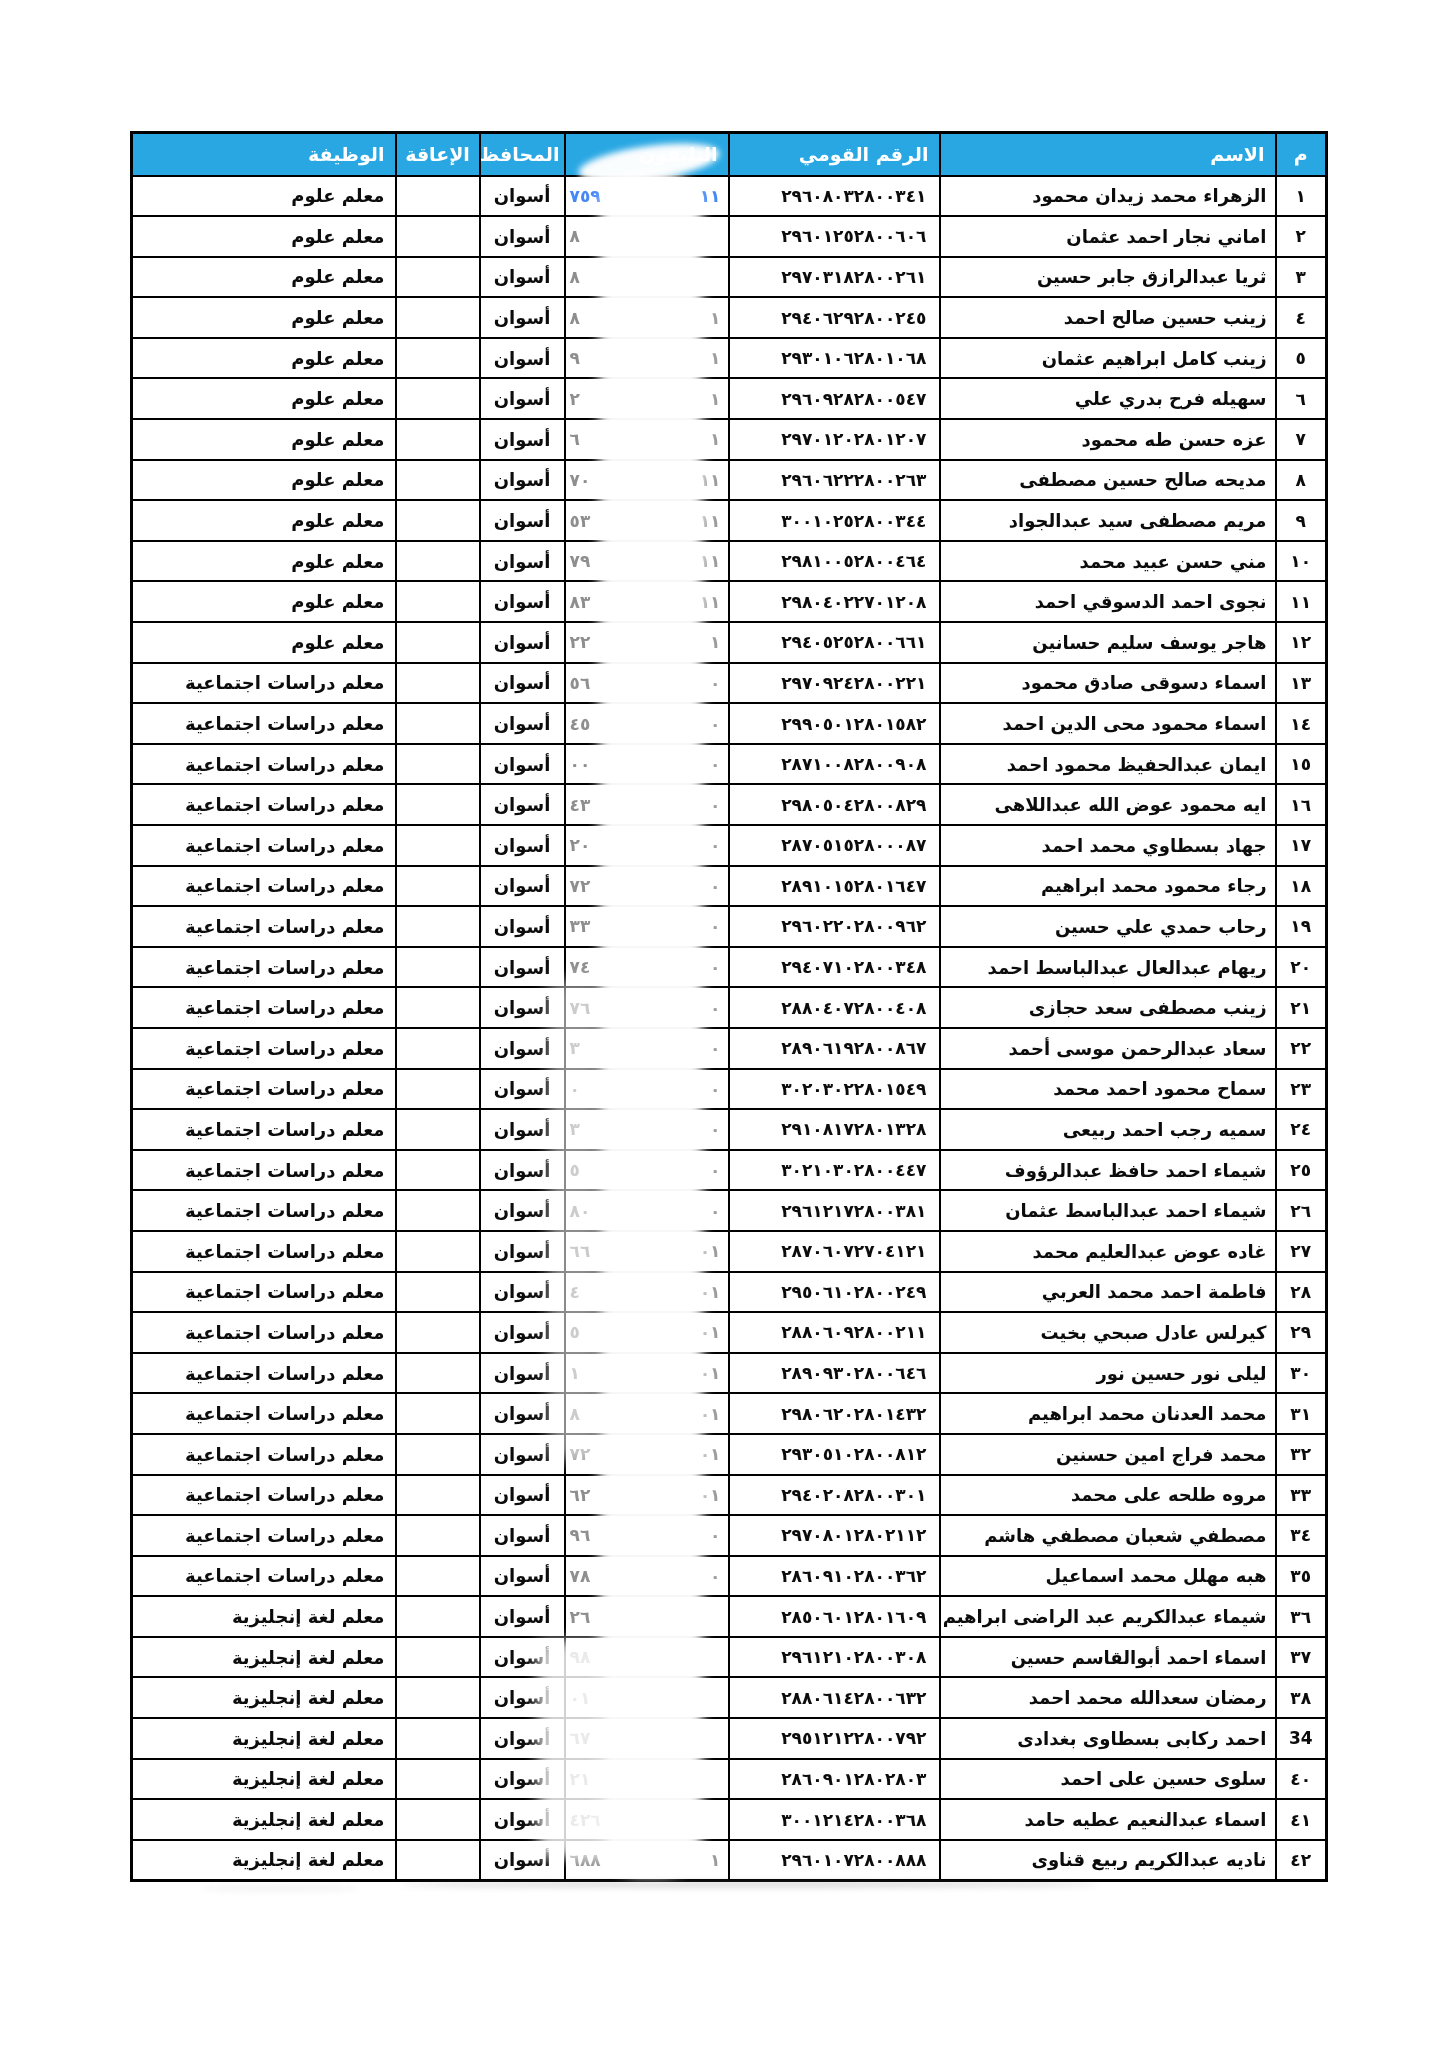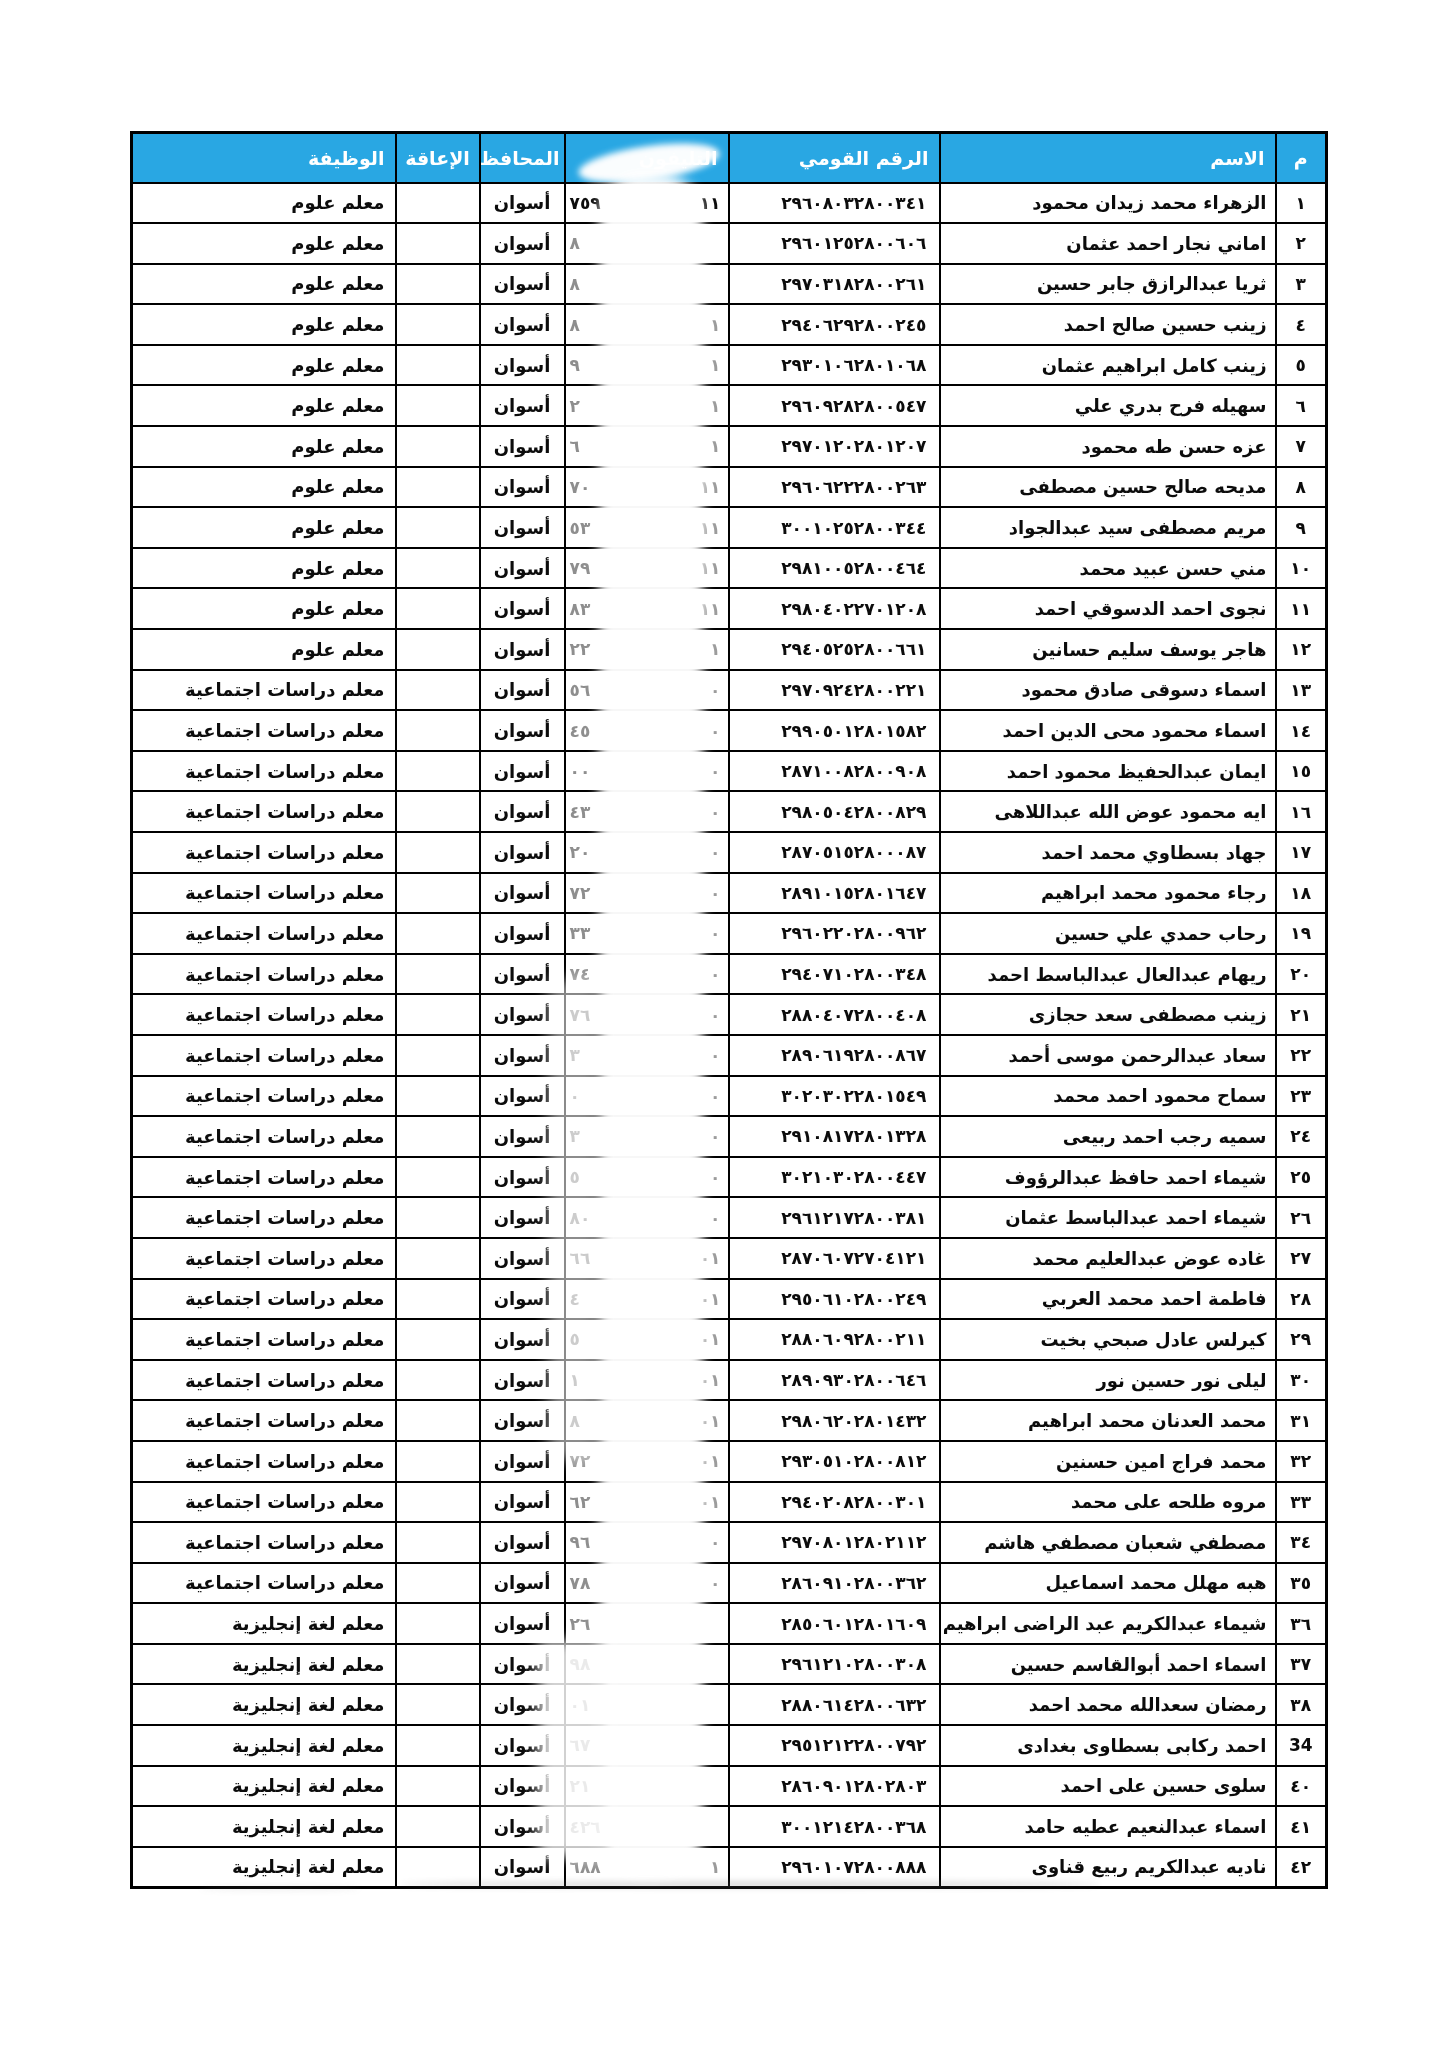--- a/index.html
+++ b/index.html
@@ -12,35 +12,35 @@
     overflow:hidden;
   }
   .tbl-wrap{position:absolute;top:131px;left:133px;width:1195px;}
   table{
     border-collapse:collapse;table-layout:fixed;width:1195px;direction:rtl;
     border:3px solid #000;
   }
   th,td{border:2px solid #000;overflow:hidden;white-space:nowrap;box-sizing:border-box;}
   thead th{
     background:#29a7e3;color:#ffffff;font-weight:bold;font-size:19px;
-    height:50px;padding:0 10px;text-align:right;
+    height:43px;padding:0 10px;text-align:right;
   }
   thead th.c-m{text-align:center;padding:0 4px;}
   thead th.c-gov,thead th.c-dis{text-align:center;padding:0 4px;}
   tbody td{height:36.6px;font-weight:bold;color:#0c0c0c;padding:0;}
   td.c-m{text-align:center;font-size:17px;}
   td.c-name{font-size:18px;text-align:right;padding:0 8px 0 10px;}
   td.c-id{font-size:17px;letter-spacing:2px;text-align:right;padding-right:12px;font-weight:bold;}
   td.c-gov{text-align:center;font-size:18px;margin-left:33px;}
   td.c-dis{}
   td.c-job{font-size:18px;text-align:right;padding-right:10px;}
   td.c-phone{position:relative;font-size:17px;color:#4a4a4a;}
   .ph-end{position:absolute;left:4px;top:50%;transform:translateY(-50%);opacity:.62;letter-spacing:1px;}
   .ph-start{position:absolute;right:7px;top:50%;transform:translateY(-50%);opacity:.55;letter-spacing:3px;}
-  tr.first-row .ph-end,tr.first-row .ph-start{color:#000000;opacity:.95;}
+  tr.first-row .ph-end,tr.first-row .ph-start{color:#3b82f6;opacity:.95;}
   
   .smudge{position:absolute;background:#fff;pointer-events:none;}
   .smudge-head{left:578px;top:146px;width:142px;height:34px;border-radius:50%;
     transform:rotate(-8deg);filter:blur(3px);opacity:.98;z-index:5;}
   .smudge-main{left:599px;top:174px;width:104px;height:1702px;border-radius:42px;
     filter:blur(6px);opacity:.97;z-index:5;}
   .smudge-mid{left:548px;top:980px;width:52px;height:480px;filter:blur(8px);opacity:.55;z-index:5;}
   .smudge-low{left:538px;top:1640px;width:70px;height:218px;filter:blur(7px);opacity:.82;z-index:5;}
   .shadow-bottom{position:absolute;left:400px;top:1882px;width:700px;height:5px;
     background:#6f6f6f;opacity:.32;filter:blur(3px);border-radius:50%;z-index:2;}

